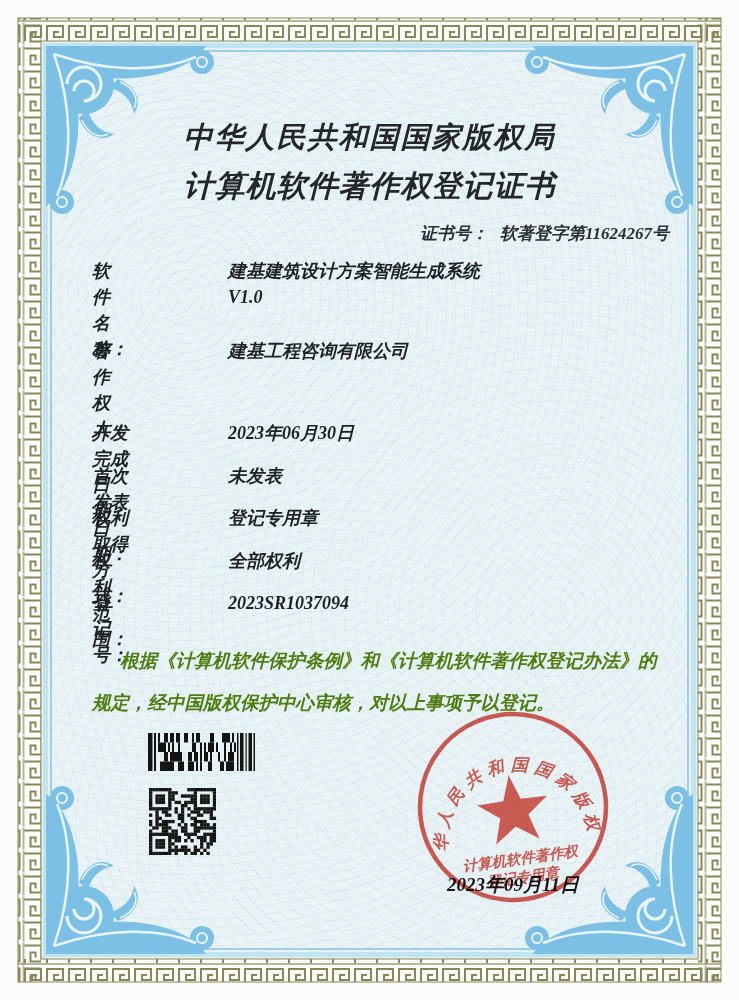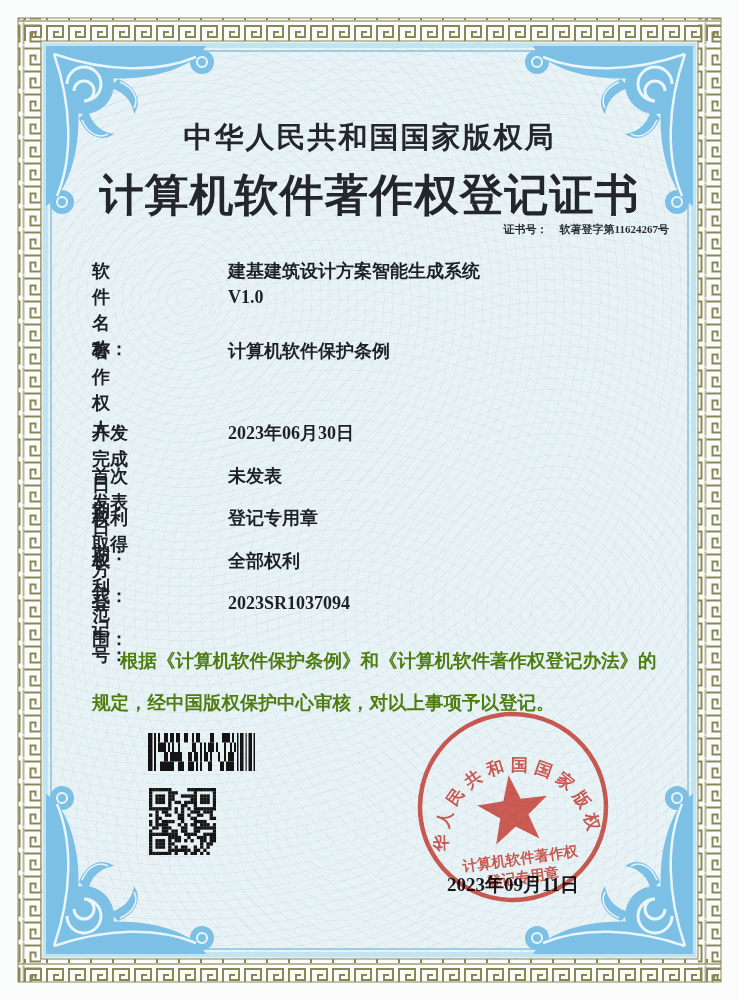--- a/index.html
+++ b/index.html
@@ -4,35 +4,36 @@
 <style>
   html,body{margin:0;padding:0;background:#cfd6d9;}
   .page{
     position:relative;
     width:739px;height:1000px;
     margin:0 auto;
     background:#fbfdfd;
     overflow:hidden;
     font-family:"Liberation Serif","DejaVu Serif",serif;
     color:#1d2126;
+    font-style:italic;
   }
   
   .interior{
     position:absolute;left:41px;top:41px;right:41px;bottom:41px;
     background-color:#e9f3f6;
     background-image:
       repeating-radial-gradient(circle at 22% 28%, rgba(130,185,200,.12) 0 1px, transparent 1px 9px),
       repeating-radial-gradient(circle at 78% 62%, rgba(130,185,200,.10) 0 1px, transparent 1px 11px),
       repeating-radial-gradient(circle at 45% 86%, rgba(130,185,200,.09) 0 1px, transparent 1px 10px);
   }
   .frame{position:absolute;left:0;top:0;pointer-events:none;}
   .txt{position:absolute;white-space:nowrap;}
   .authority{top:118px;left:0;width:100%;text-align:center;font-size:29px;font-weight:bold;letter-spacing:2px;color:#23262b;}
-  .cert-title{top:166px;left:0;width:100%;text-align:center;font-size:44px;font-weight:bold;letter-spacing:1px;color:#23262b;}
-  .certno{top:222px;right:70px;font-size:11px;font-weight:bold;color:#2a2e33;}
+  .cert-title{top:166px;left:0;width:100%;text-align:center;font-size:30px;font-weight:bold;letter-spacing:1px;color:#23262b;}
+  .certno{top:222px;right:70px;font-size:17px;font-weight:bold;color:#2a2e33;}
   .certno .num{margin-left:12px;}
   .row{position:absolute;left:92px;font-size:18px;font-weight:bold;line-height:26px;}
   .row .lbl{position:absolute;left:0;top:0;}
   .row .val{position:absolute;left:136px;top:0;white-space:nowrap;}
   .row .val2{position:absolute;left:136px;top:26px;}
   .statement{position:absolute;left:92px;top:640px;width:566px;font-size:18.5px;font-weight:bold;line-height:42px;color:#4d7c0f;}
   .statement .l1{padding-left:28px;}
   #barcode-svg{position:absolute;left:148px;top:733px;}
   #qr-svg{position:absolute;left:149px;top:788px;}
   .seal{
@@ -102,21 +103,21 @@
     <span>证书号：</span><span class="num">软著登字第11624267号</span>
   </div>
 
   <div class="row" style="top:258px">
     <span class="lbl">软 件 名 称：</span>
     <span class="val">建基建筑设计方案智能生成系统</span>
     <span class="val2">V1.0</span>
   </div>
   <div class="row" style="top:338px">
     <span class="lbl">著 作 权 人：</span>
-    <span class="val">计算机软件保护条例</span>
+    <span class="val">建基工程咨询有限公司</span>
   </div>
   <div class="row" style="top:420px">
     <span class="lbl">开发完成日期：</span>
     <span class="val">2023年06月30日</span>
   </div>
   <div class="row" style="top:463px">
     <span class="lbl">首次发表日期：</span>
     <span class="val">未发表</span>
   </div>
   <div class="row" style="top:505px">

